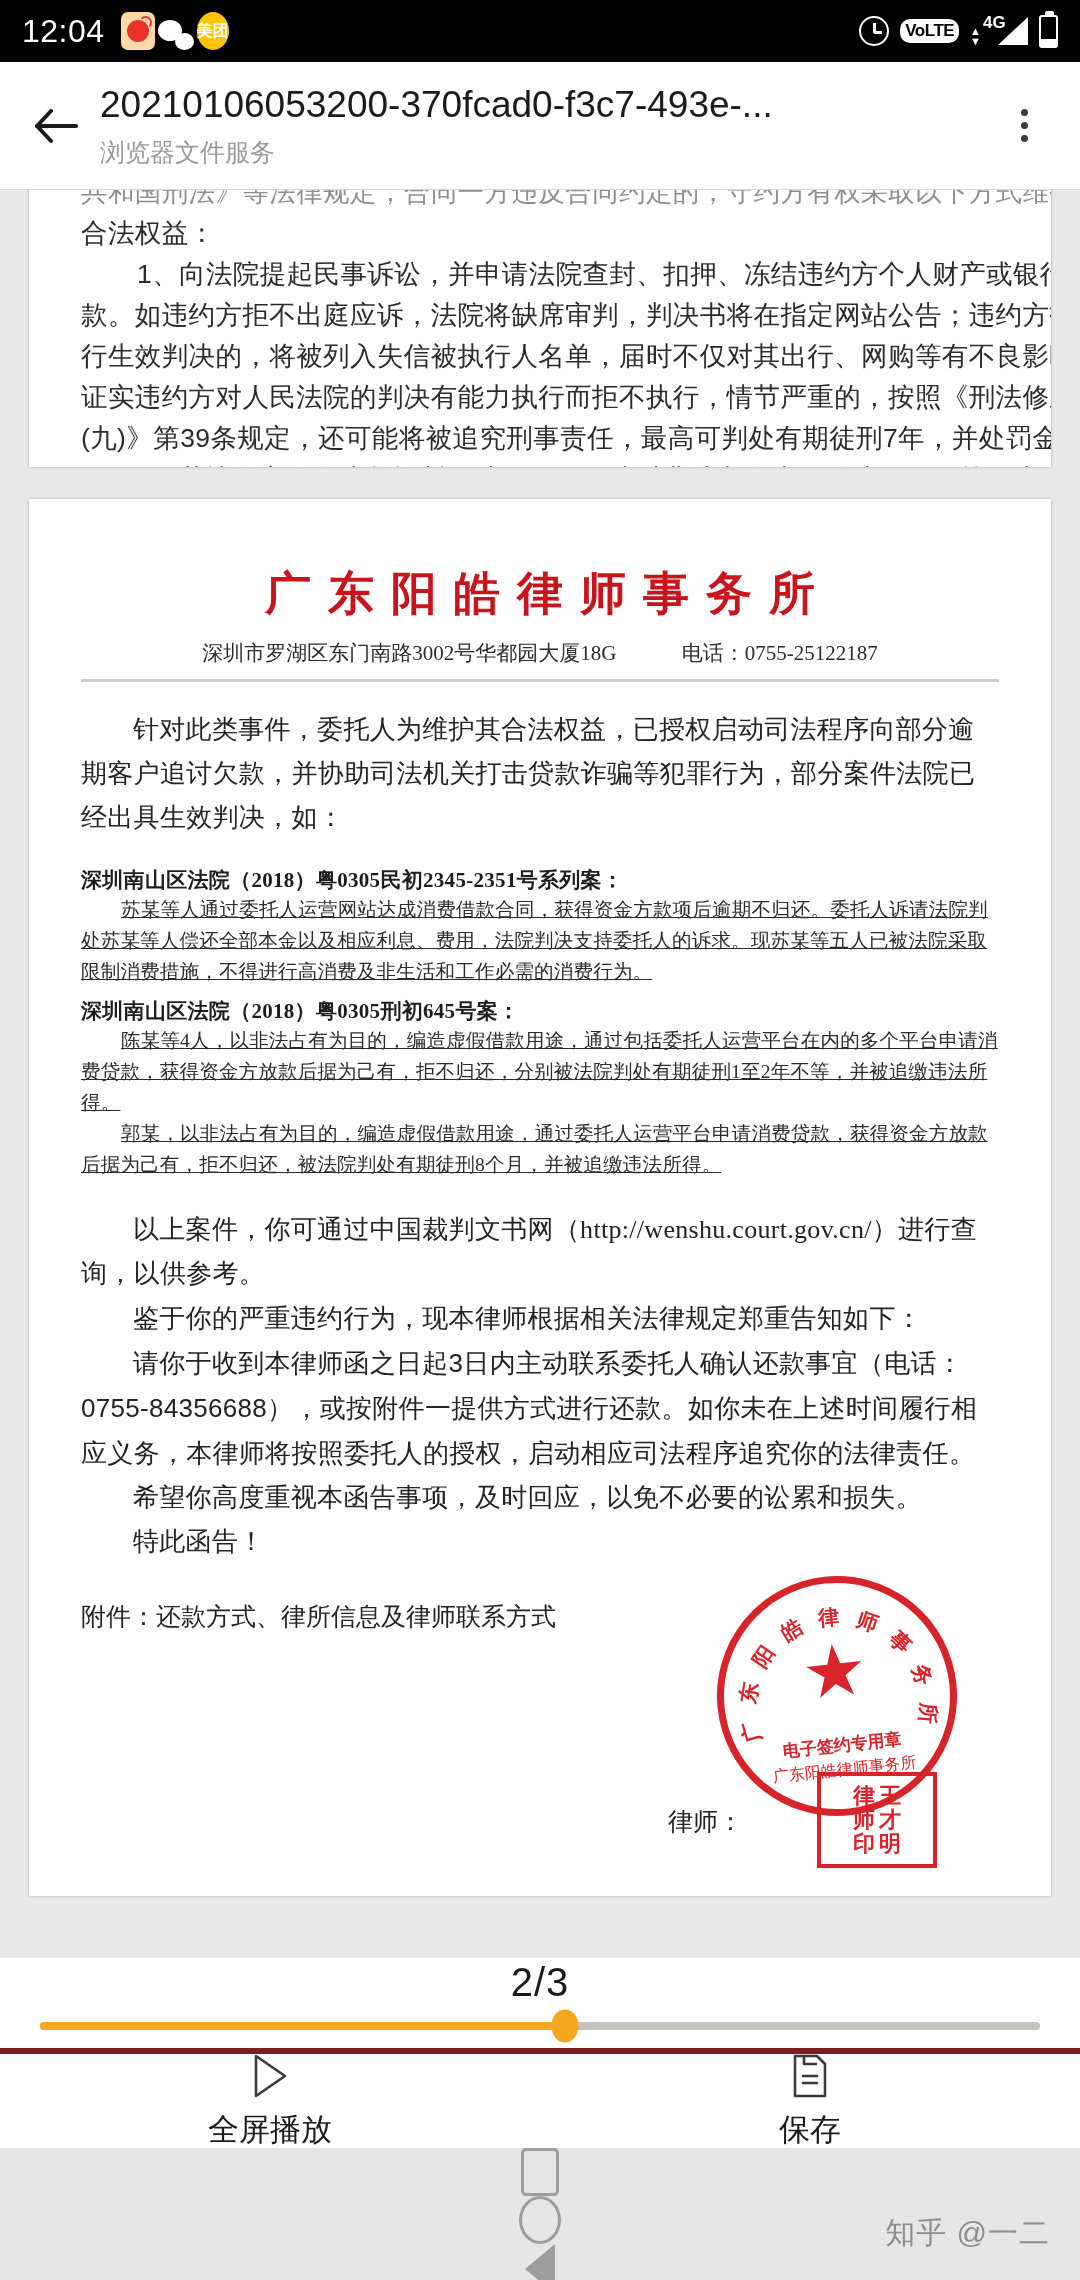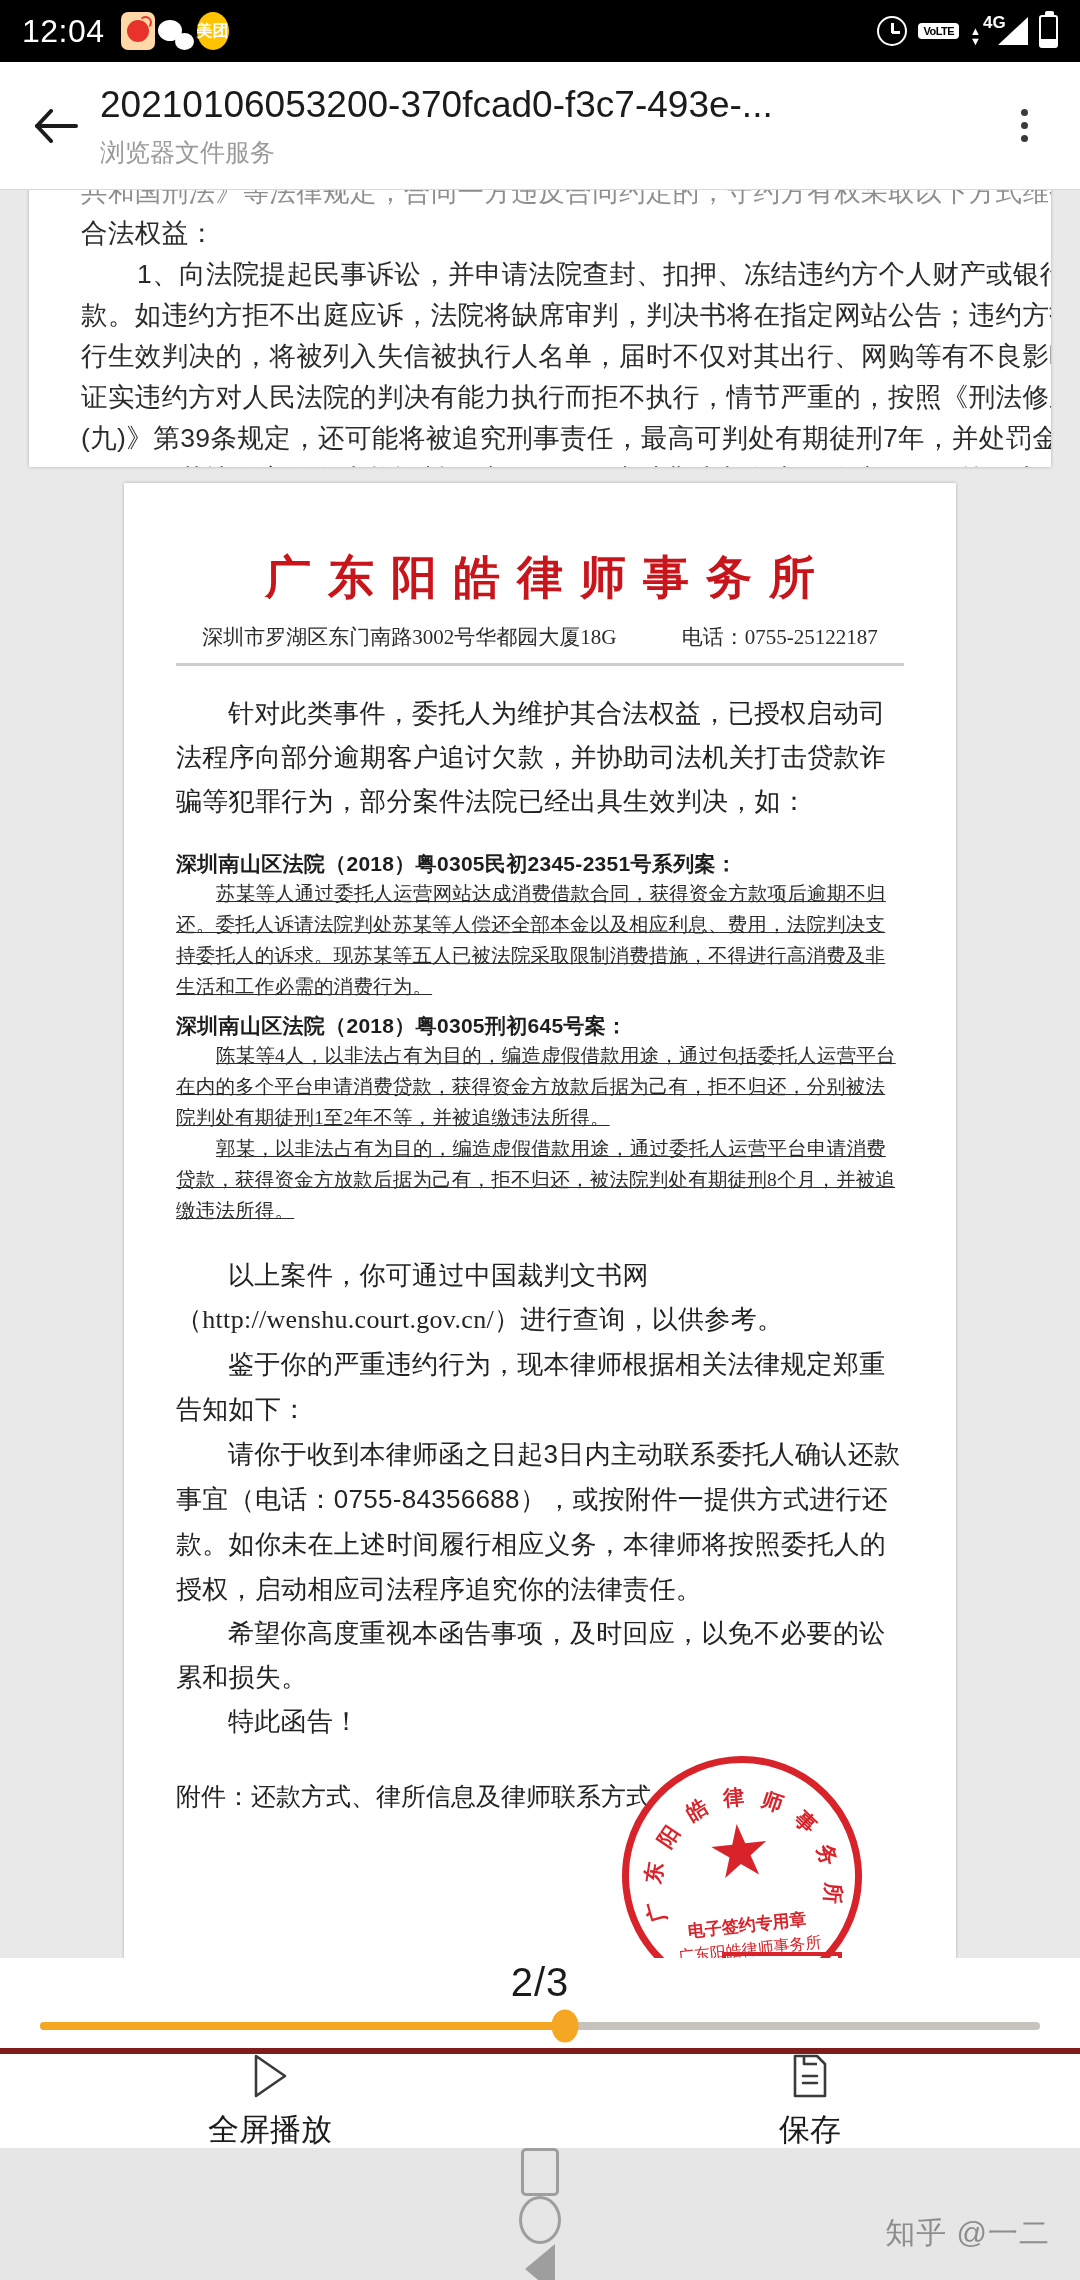--- a/index.html
+++ b/index.html
@@ -58,22 +58,22 @@
   }
   .ic-alarm::before {
     content:""; position:absolute; left:12px; top:5px;
     width:2.5px; height:10px; background:#fff;
   }
   .ic-alarm::after {
     content:""; position:absolute; left:13px; top:13px;
     width:8px; height:2.5px; background:#fff;
   }
   .ic-volte {
-    background:#fff; color:#000; font-size:11px; font-weight:bold;
-    padding:2px 5px; border-radius:4px; letter-spacing:-.5px;
+    background:#fff; color:#000; font-size:17px; font-weight:bold;
+    padding:2px 5px; border-radius:10px; letter-spacing:-.5px;
   }
   .ic-signal { display:flex; align-items:flex-end; gap:3px; position:relative; }
   .ic-arrows {
     display:flex; flex-direction:column; gap:3px; font-size:11px; line-height:7px;
   }
   .ic-4g { position:absolute; top:-4px; left:13px; font-size:17px; font-weight:bold; }
   .ic-bars {
     width:0; height:0; border-style:solid;
     border-width:0 0 28px 30px; border-color:transparent transparent #fff transparent;
     margin-left:14px;
@@ -116,21 +116,21 @@
   }
   .doc-page {
     background:#fff; margin:0 auto; position:relative;
     box-shadow:0 0 3px rgba(0,0,0,.25);
   }
   .page-one {
     width:1022px; height:295px; margin-top:-18px;
     padding:0 52px; overflow:hidden;
   }
   .page-two {
-    width:832px; margin-top:16px; padding:46px 52px 40px;
+    width:1022px; margin-top:32px; padding:46px 52px 16px;
     min-height:1160px;
   }
 
   .doc-line {
     font-family:"Liberation Sans","DejaVu Sans",sans-serif;
     font-size:26.5px; color:#2b2b2b; line-height:41px;
     letter-spacing:.4px; white-space:nowrap;
   }
   .doc-line.clip-top { color:#8e8e8e; }
   .indent2 { padding-left:56px; }
@@ -148,21 +148,21 @@
   }
   .lh-addr .tel { margin-left:60px; }
   .lh-rule { height:3px; background:#cdcdcd; margin:12px 0 26px; }
 
   .body-p {
     font-family:"Liberation Serif","DejaVu Serif",serif;
     font-size:26px; color:#232323; line-height:44px;
     text-indent:52px; letter-spacing:.3px;
   }
   .case-head {
-    font-family:Liberation Sans, sans-serif;
+    font-family:Liberation Serif, serif;
     font-size:21px; font-weight:bold; color:#1d1d1d;
     margin-top:10px; letter-spacing:.3px;
   }
   .case-body {
     font-family:"Liberation Serif","DejaVu Serif",serif;
     font-size:19.5px; color:#2b2b2b; line-height:31px;
     text-indent:40px; letter-spacing:.2px;text-decoration:underline;
   }
   .body-p.sans {
     font-family:"Liberation Sans","DejaVu Sans",sans-serif;

